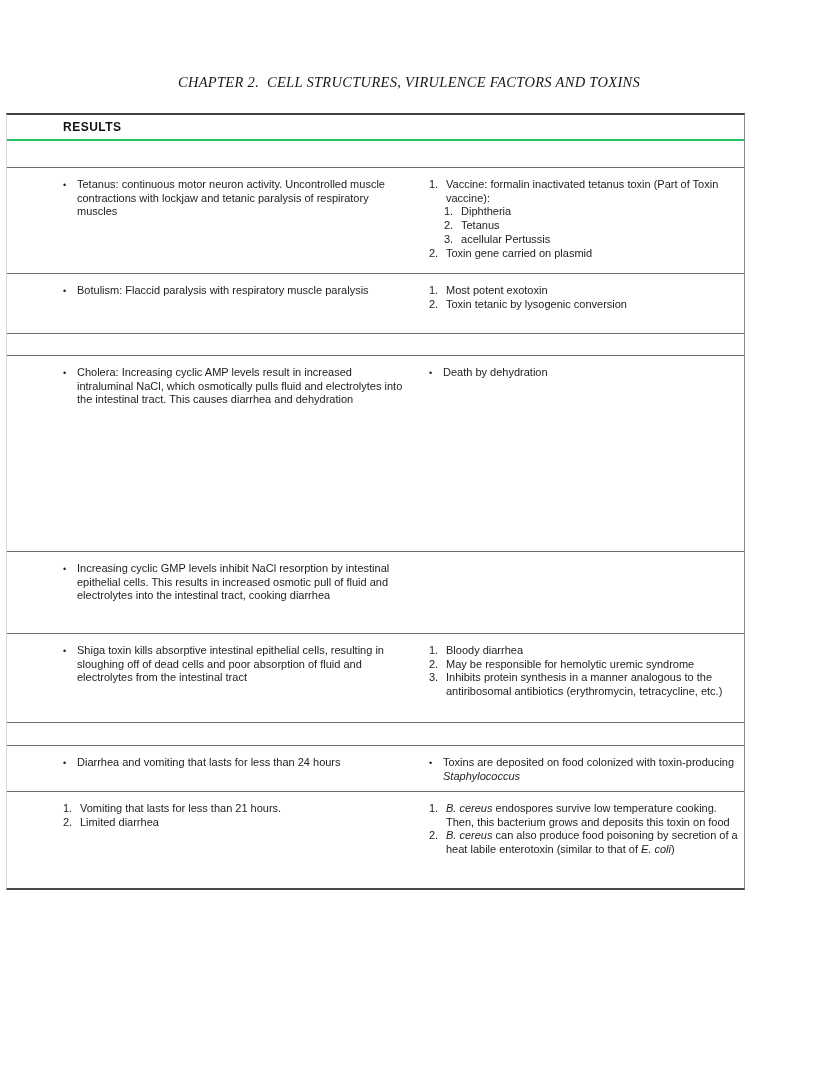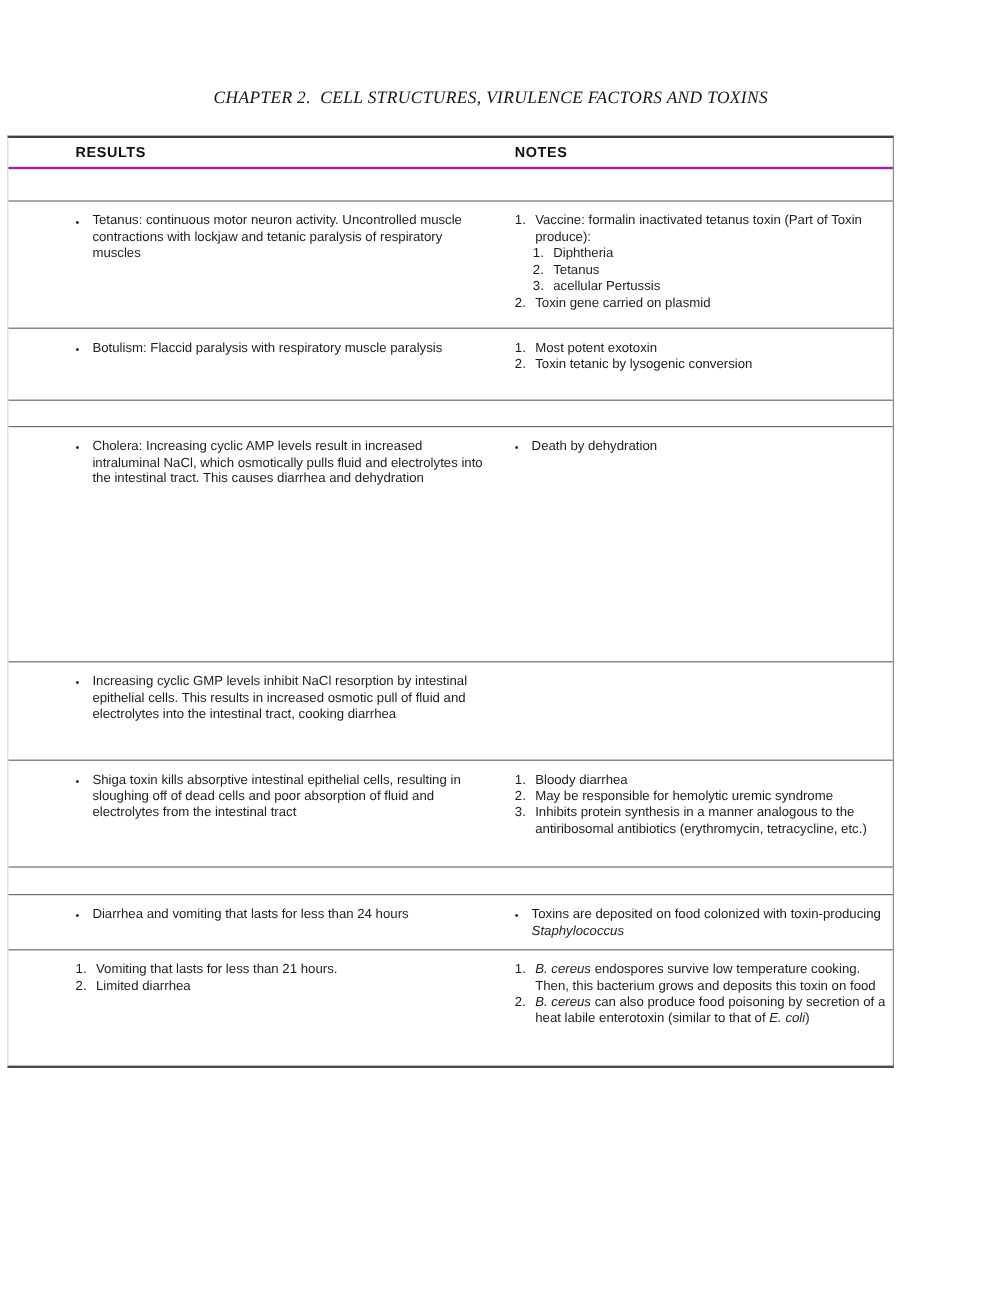--- a/index.html
+++ b/index.html
@@ -14,21 +14,21 @@
   }
   
   .vtable {
     position:absolute; left:6px; top:113px; width:739px; box-sizing:border-box;
     border-top:2px solid #3f3f3f; border-right:1px solid #8a8a8a;
     border-left:1px solid #d6d6d6; border-bottom:2px solid #4a4a4a;
     background:#fff;
   }
   .thead {
     display:flex; height:24px; align-items:center;
-    border-bottom:2px solid #a21caf;
+    border-bottom:2px solid #22c55e;
   }
   .thead .hcell { font-weight:bold; font-size:12px; letter-spacing:0.5px; color:#111; }
   .thead .h-results { width:414px; box-sizing:border-box; padding-left:56px; }
   .thead .h-notes { flex:1; padding-left:8px; }
   .trow { display:flex; border-bottom:1px solid #6e6e6e; box-sizing:border-box; overflow:hidden; }
   .trow:last-child { border-bottom:none; }
   .cell { box-sizing:border-box; font-size:11px; line-height:13.7px; color:#1d1d1d; }
   .cell.results { width:414px; padding:10px 14px 0 56px; }
   .cell.notes   { flex:1; padding:10px 6px 0 8px; }
   .item { display:flex; }
@@ -54,35 +54,34 @@
 </head>
 <body>
 
 <div class="page">
 
   <div class="doc-title">CHAPTER 2.  CELL STRUCTURES, VIRULENCE FACTORS AND TOXINS</div>
 
   <div class="vtable">
     <div class="thead">
       <div class="hcell h-results">RESULTS</div>
-      <div class="hcell h-notes">NOTES</div>
     </div>
     <div>
         <div class="trow" style="height: 27px;"></div>
         <div class="trow" style="height: 106px;">
           <div class="cell results">
             <div class="item">
               <span class="marker bullet">•</span>
               <span class="txt"><span class="b">Tetanus</span><span>: continuous motor neuron activity. Uncontrolled muscle contractions with lockjaw and tetanic paralysis of respiratory muscles</span></span>
             </div>
           </div>
           <div class="cell notes">
             <div class="item">
               <span class="marker">1.</span>
-              <span class="txt"><span>Vaccine: formalin inactivated tetanus toxin (Part of </span><span class="b">Toxin</span><span> produce):</span></span>
+              <span class="txt"><span>Vaccine: formalin inactivated tetanus toxin (Part of </span><span class="b">Toxin</span><span> vaccine):</span></span>
             </div>
             <div class="item" style="margin-left: 15px;">
               <span class="marker">1.</span>
               <span class="txt"><span class="b">D</span><span>iphtheria</span></span>
             </div>
             <div class="item" style="margin-left: 15px;">
               <span class="marker">2.</span>
               <span class="txt"><span class="b">T</span><span>etanus</span></span>
             </div>
             <div class="item" style="margin-left: 15px;">

